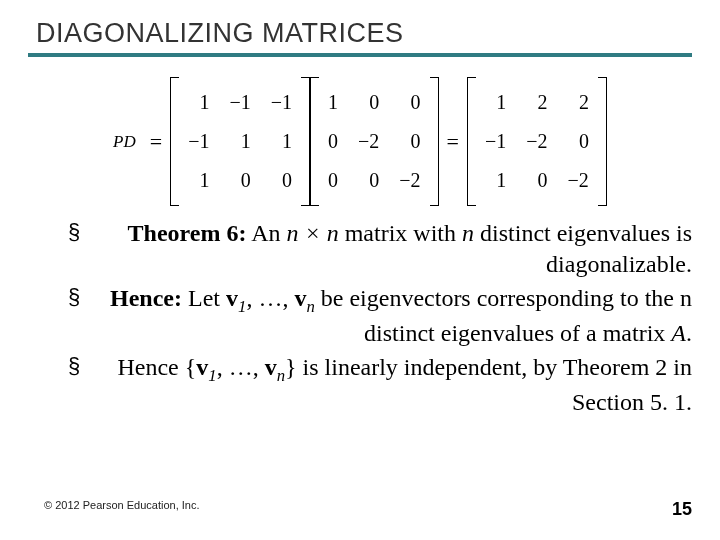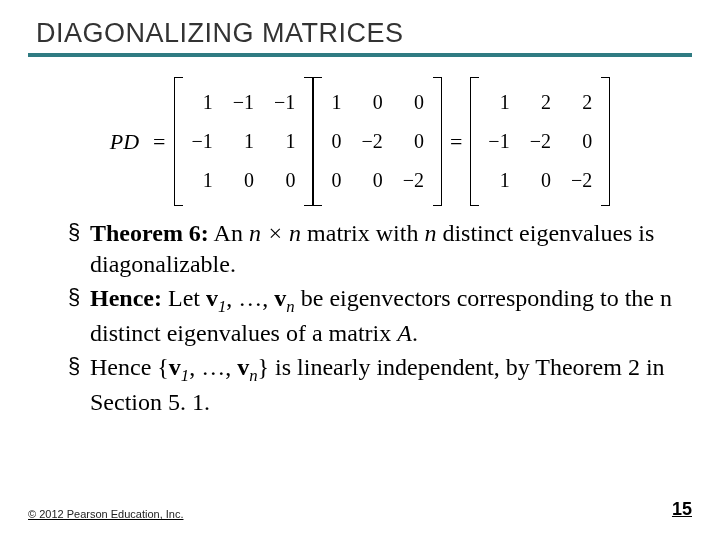--- a/index.html
+++ b/index.html
@@ -27,21 +27,21 @@
     display: flex;
     align-items: center;
     justify-content: center;
     margin: 22px 0 14px 0;
     font-family: 'Times New Roman', serif;
     font-style: italic;
     font-size: 20px;
   }
   .pd {
     font-style: italic;
-    font-size: 22px;
+    font-size: 17px;
     margin-right: 6px;
   }
   .matrix {
     display: inline-block;
     position: relative;
     padding: 4px 8px;
     margin: 0 0px;
   }
   .matrix::before, .matrix::after {
     content: '';
@@ -67,20 +67,21 @@
   .eq-sign {
     margin: 0 8px;
     font-style: normal;
     font-size: 22px;
   }
   .bullets {
     margin-top: 12px;
     padding-left: 40px;
     font-size: 24px;
     line-height: 1.28;
+    text-align: right;
   }
   .bullets li {
     list-style: none;
     position: relative;
     margin-bottom: 4px;
     padding-left: 22px;
   }
   .bullets li::before {
     content: '§';
     position: absolute;
@@ -88,28 +89,26 @@
     top: 0;
     font-family: Arial, sans-serif;
     font-size: 22px;
   }
   .nxn {
     font-style: italic;
   }
   .sub { font-size: 0.7em; vertical-align: sub; font-style: italic; }
   .footer {
     position: absolute;
-    left: 28px;
+    left: 44px;
     bottom: 20px;
     right: 28px;
     display: flex;
     justify-content: space-between;
-    align-items: flex-end;
     font-family: Arial, sans-serif;
-    text-decoration: underline;
   }
   .copyright { font-size: 11px; color: #222; }
   .pagenum { font-size: 18px; font-weight: bold; }
 </style>
 </head>
 <body>
 
 <div class="title">DIAGONALIZING MATRICES</div>
 <div class="rule"></div>
 

